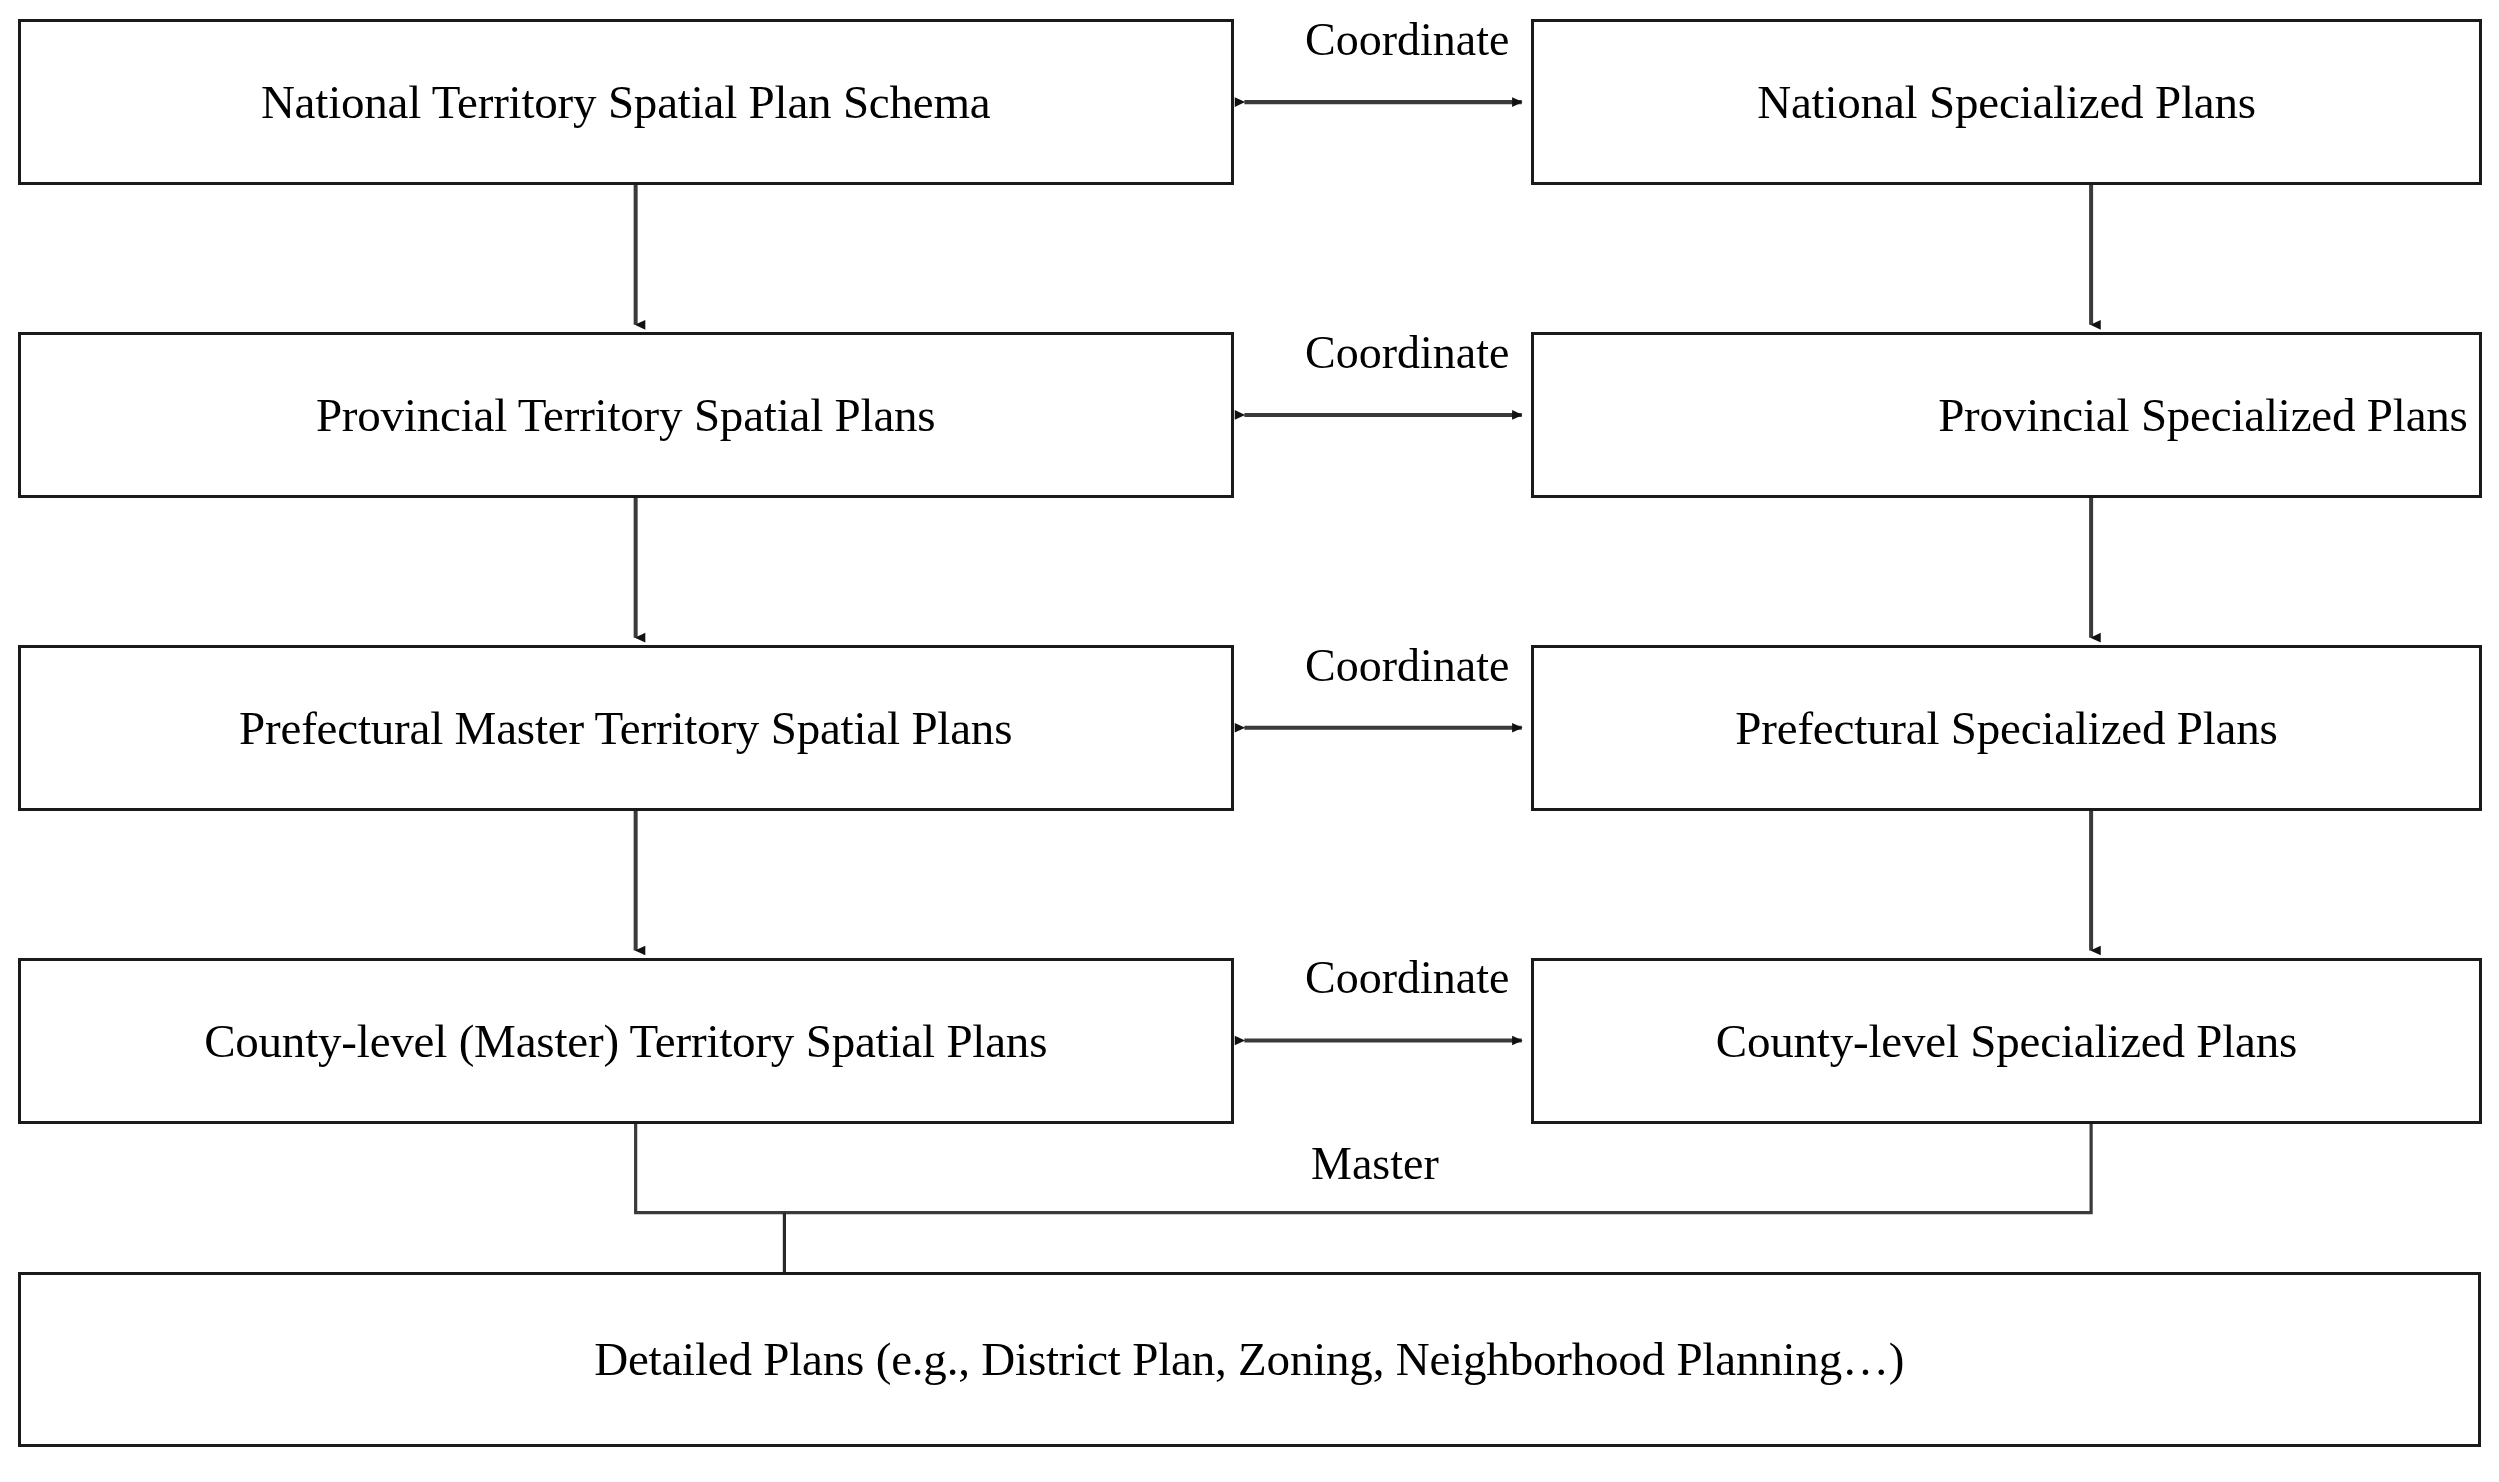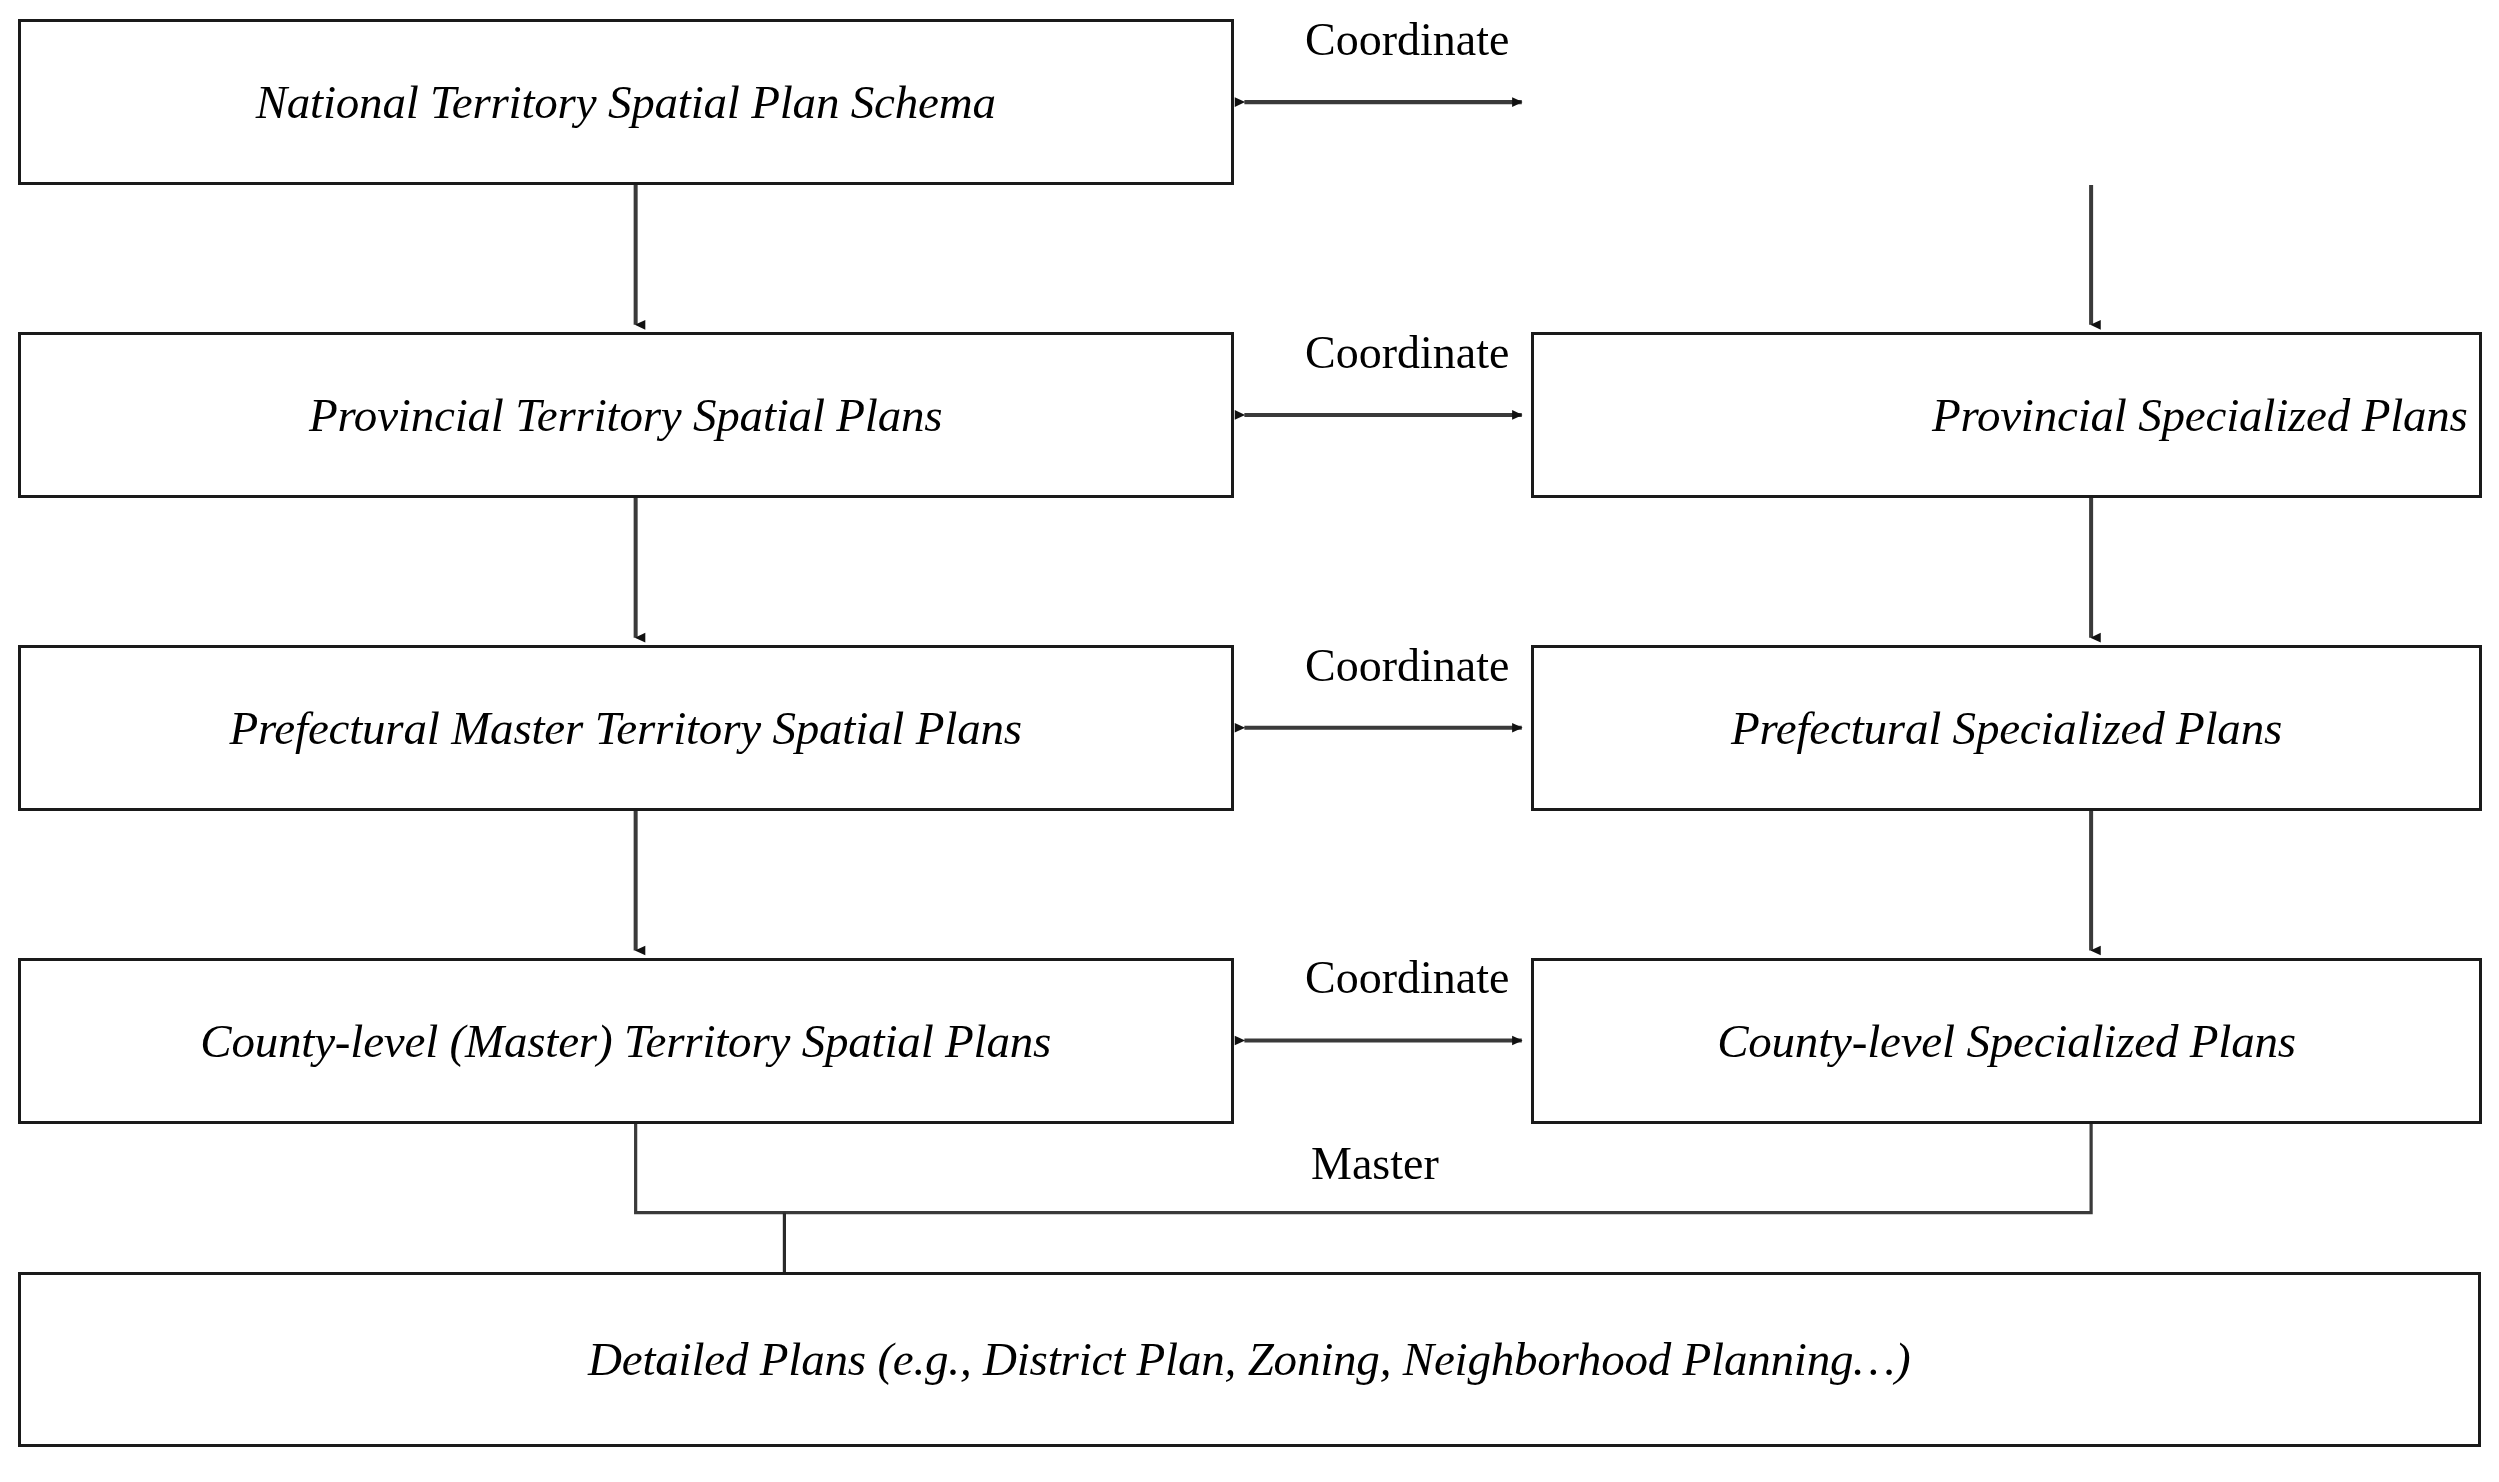--- a/index.html
+++ b/index.html
@@ -22,21 +22,20 @@
     border: 3.2px solid #1a1a1a;
     background: #ffffff;
     display: flex;
     align-items: center;
     justify-content: center;
     text-align: center;
     color: #000000;
     line-height: 1.12;
     padding: 3.2px 11.3px;
     letter-spacing: -0.2px;
-    font-style: italic;
   }
   .node .label {
     display: block;
     width: 100%;
     font-size: 47px;
   }
   
   #node-national-schema   { left: 17.7px;  top: 19.3px;   width: 1216px; height: 166px; }
   #node-provincial-master { left: 17.7px;  top: 332px;  width: 1216px; height: 166px; }
   #node-prefectural-master{ left: 17.7px;  top: 645px;  width: 1216px; height: 166px; }
@@ -113,20 +112,23 @@
     </g>
     <g stroke="#2a2a2a" stroke-width="4" fill="none">
       <line x1="975" y1="1508" x2="975" y2="1596" marker-end="url(#arrow-down-slim)"></line>
     </g>
   </svg>
 
   <div class="node" id="node-national-schema">
     <span class="label">National Territory Spatial Plan Schema</span>
   </div>
 
+  <div class="node" id="node-national-spec">
+    <span class="label">National Specialized Plans</span>
+  </div>
 
   <div class="node" id="node-provincial-master">
     <span class="label">Provincial Territory Spatial Plans</span>
   </div>
 
   <div class="node" id="node-provincial-spec">
     <span class="label">Provincial Specialized Plans</span>
   </div>
 
   <div class="node" id="node-prefectural-master">

